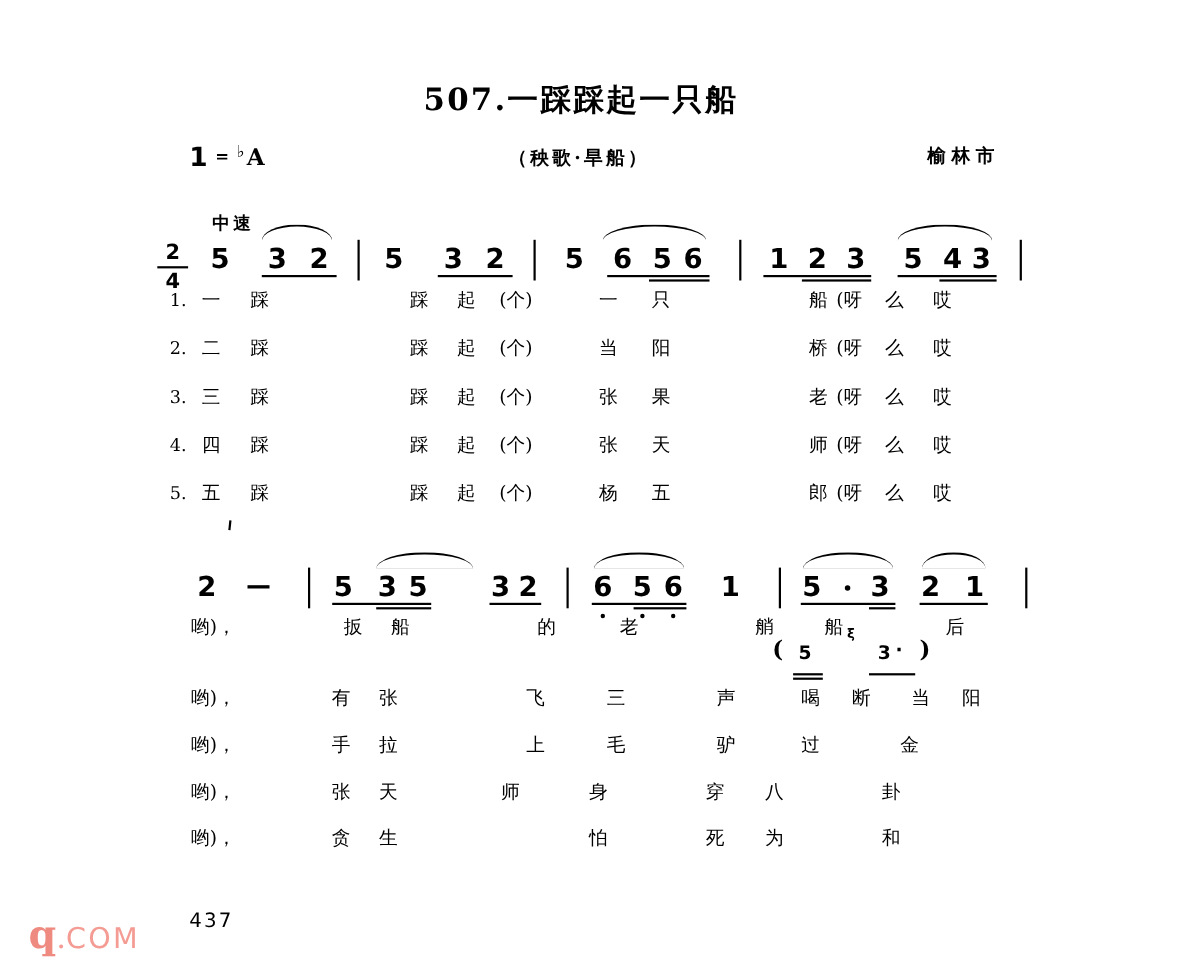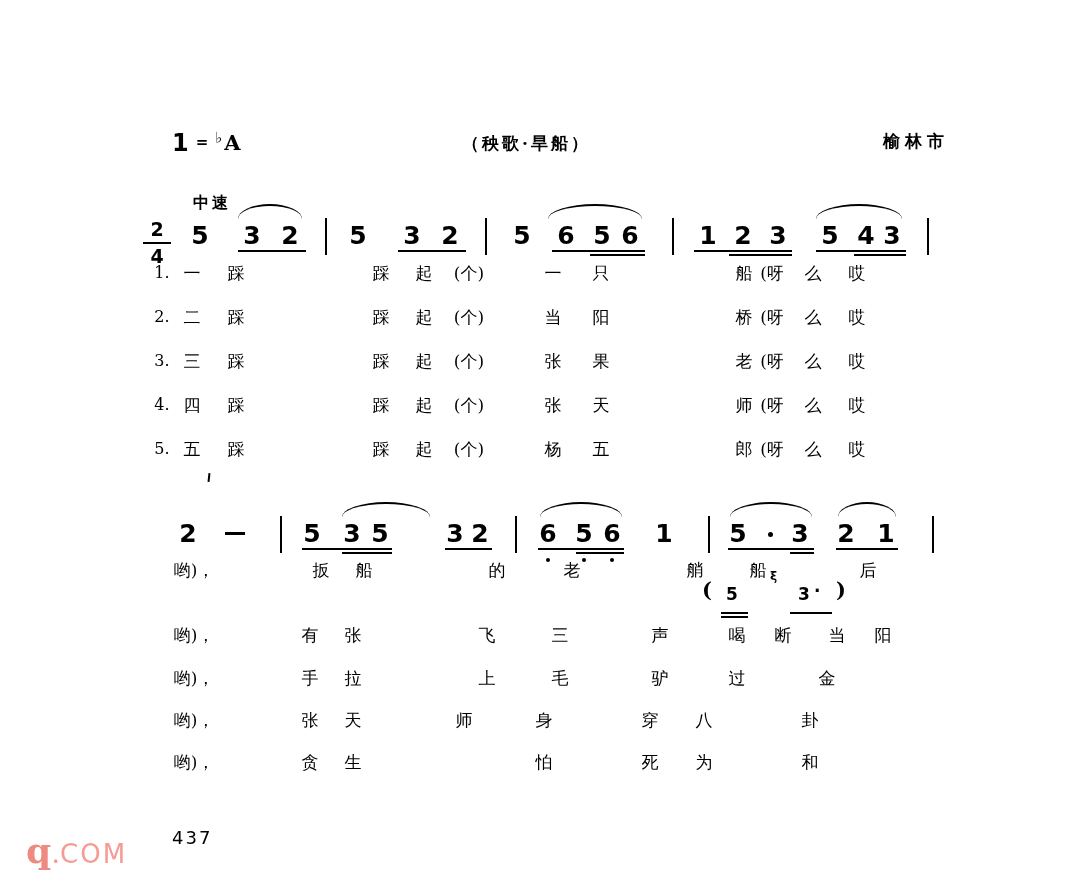--- a/index.html
+++ b/index.html
@@ -8,21 +8,21 @@
     font-family:"DejaVu Serif", serif; color:#000; overflow:hidden;
   }
   .abs { position:absolute; }
   .title { font-size:28px; font-weight:bold; letter-spacing:2px; white-space:nowrap; }
   .subtitle { font-size:17px; font-weight:bold; letter-spacing:3px; white-space:nowrap; }
   .keysig { display:flex; align-items:flex-start; gap:7px; font-weight:bold; }
   .keysig .deg { font-size:24px; line-height:24px; font-family:"DejaVu Sans",sans-serif; }
   .keysig .eq { font-size:15px; line-height:22px; font-weight:bold; }
   .keysig .flat { font-size:15px; line-height:14px; font-family:"DejaVu Sans",sans-serif; }
   .keysig .ton { font-size:21px; line-height:24px; }
-  .region { font-size:17px; font-weight:bold; letter-spacing:5px; white-space:nowrap;margin-left:40px; }
+  .region { font-size:17px; font-weight:bold; letter-spacing:5px; white-space:nowrap; }
   .tempo { font-size:16px; font-weight:bold; letter-spacing:3px; white-space:nowrap; }
   .timesig { text-align:center; font-family:"DejaVu Sans",sans-serif; font-weight:bold; }
   .timesig .num { font-size:19px; line-height:19px; display:block; }
   .ts-line { background:#000; height:2px; }
   .score-line { position:absolute; left:0; width:1086px; height:60px; }
   .note {
     position:absolute; top:0; transform:translateX(-50%);
     font-family:"DejaVu Sans",sans-serif; font-weight:bold; font-size:25px; line-height:27px;
     white-space:nowrap;
   }
@@ -53,20 +53,21 @@
   .wm-lead { font-size:36px; font-weight:bold; font-family:"DejaVu Serif",serif; line-height:30px; }
   .wm-body { font-size:28px; font-family:"DejaVu Serif",serif; }
   .wm-dot  { font-size:28px; font-family:"DejaVu Serif",serif; }
   .wm-tld  { font-size:26px; letter-spacing:2px; font-family:"DejaVu Sans",sans-serif; font-weight:normal; }
 </style>
 </head>
 <body>
 
 <div class="page">
 
+  <div class="abs title" style="left:385px; top:72px;">507.一踩踩起一只船</div>
 
   <div class="abs keysig" style="left:172px; top:131px;">
     <span class="deg">1</span>
     <span class="eq">=</span>
     <span class="flat">♭</span>
     <span class="ton" style="margin-left:-5px;">A</span>
   </div>
 
   <div class="abs subtitle" style="left:462px; top:132px;">（秧歌·旱船）</div>
 

